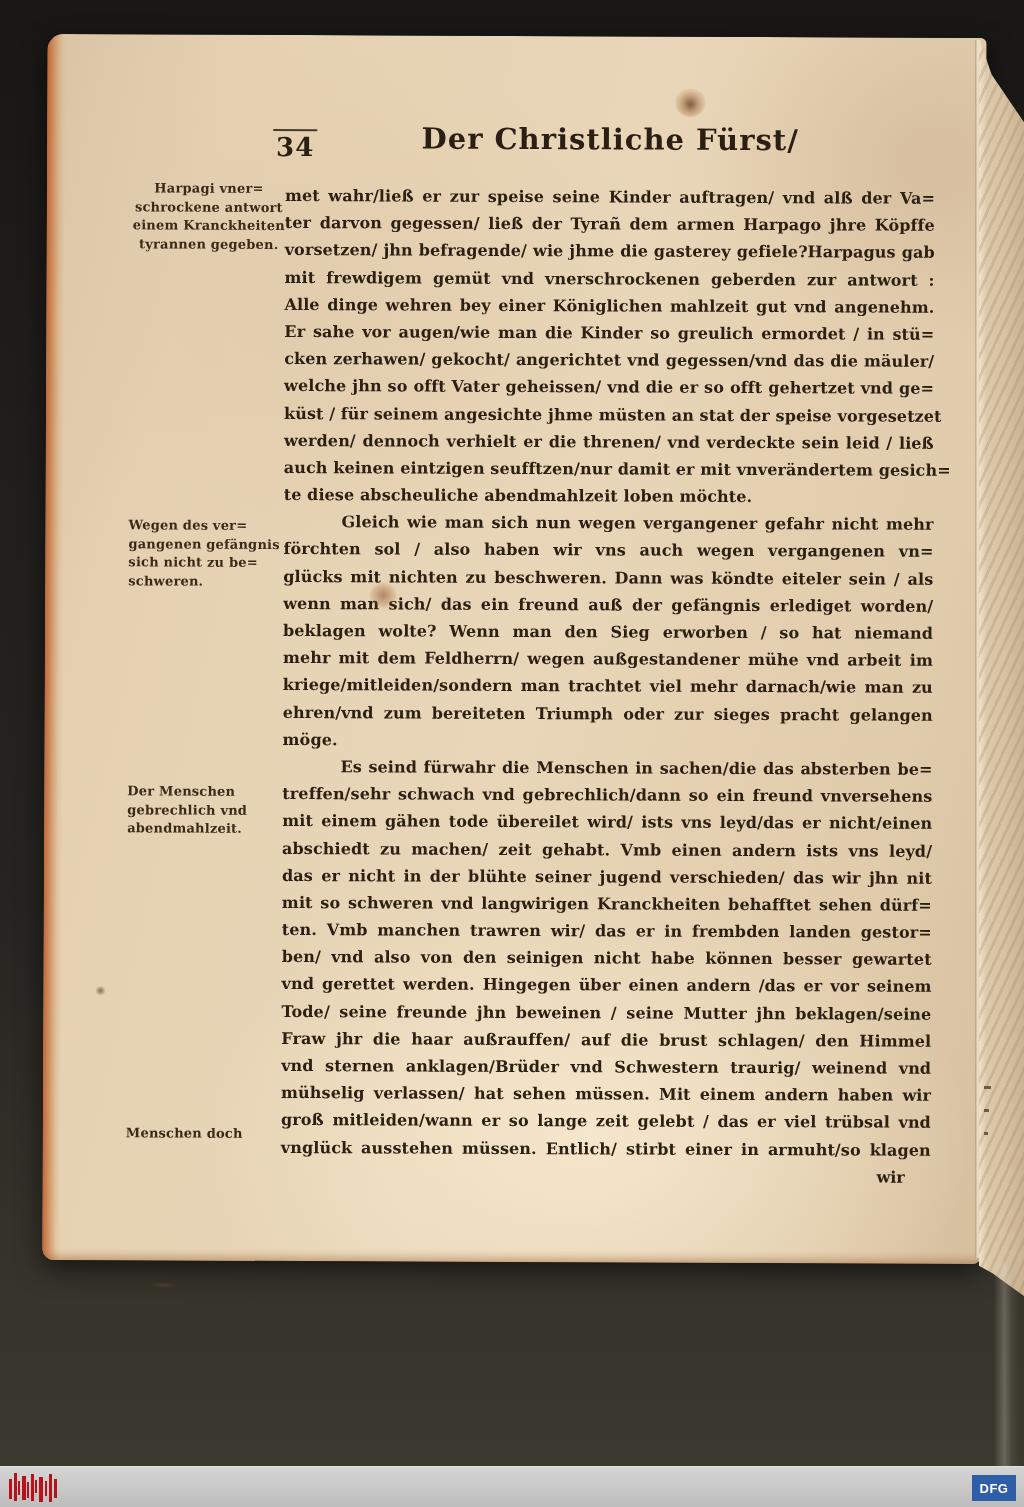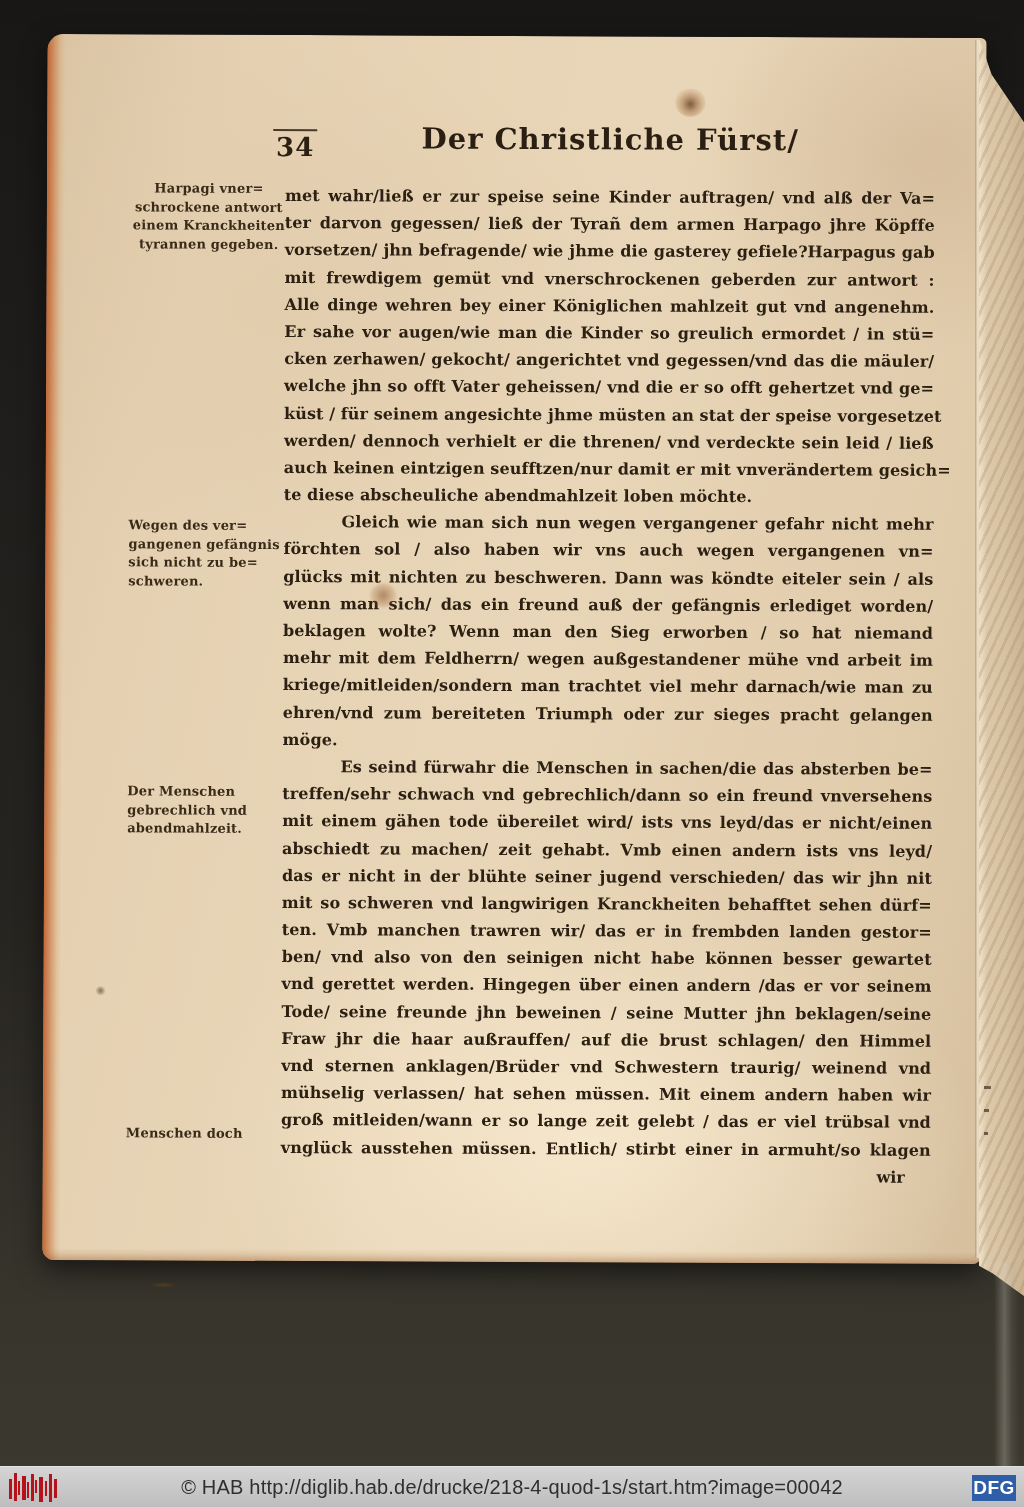--- a/index.html
+++ b/index.html
@@ -105,21 +105,21 @@
     display:flex;align-items:center;justify-content:center;
     font-family:"Liberation Sans",sans-serif;
   }
   .footer .copyright{
     font-size:20px;color:#2f2f2f;letter-spacing:.2px;white-space:nowrap;
   }
   .hab-logo{position:absolute;left:8px;top:2px;}
   .dfg-logo{
     position:absolute;right:8px;top:8px;width:44px;height:26px;
     background:#2e5ea8;display:flex;align-items:center;justify-content:center;
-    color:#ffffff;font-weight:700;font-size:19px;letter-spacing:.5px;
+    color:#ffffff;font-weight:700;font-size:13px;letter-spacing:.5px;
     font-family:"Liberation Sans",sans-serif;
   }
 </style>
 </head>
 <body>
 
 <div class="photo">
 
   <div class="page">
     <div class="page-number">34</div>
@@ -212,15 +212,14 @@
       <rect x="14" y="7" width="4" height="24"></rect>
       <rect x="19" y="13" width="2" height="16"></rect>
       <rect x="23" y="5" width="3" height="27"></rect>
       <rect x="27" y="11" width="2" height="13"></rect>
       <rect x="31" y="8" width="4" height="25"></rect>
       <rect x="37" y="12" width="2" height="15"></rect>
       <rect x="41" y="5" width="3" height="28"></rect>
       <rect x="46" y="10" width="3" height="19"></rect>
     </g>
   </svg>
-  <span class="copyright">© HAB http://diglib.hab.de/drucke/218-4-quod-1s/start.htm?image=00042</span>
   <span class="dfg-logo">DFG</span>
 </div>
 
 </body></html>

